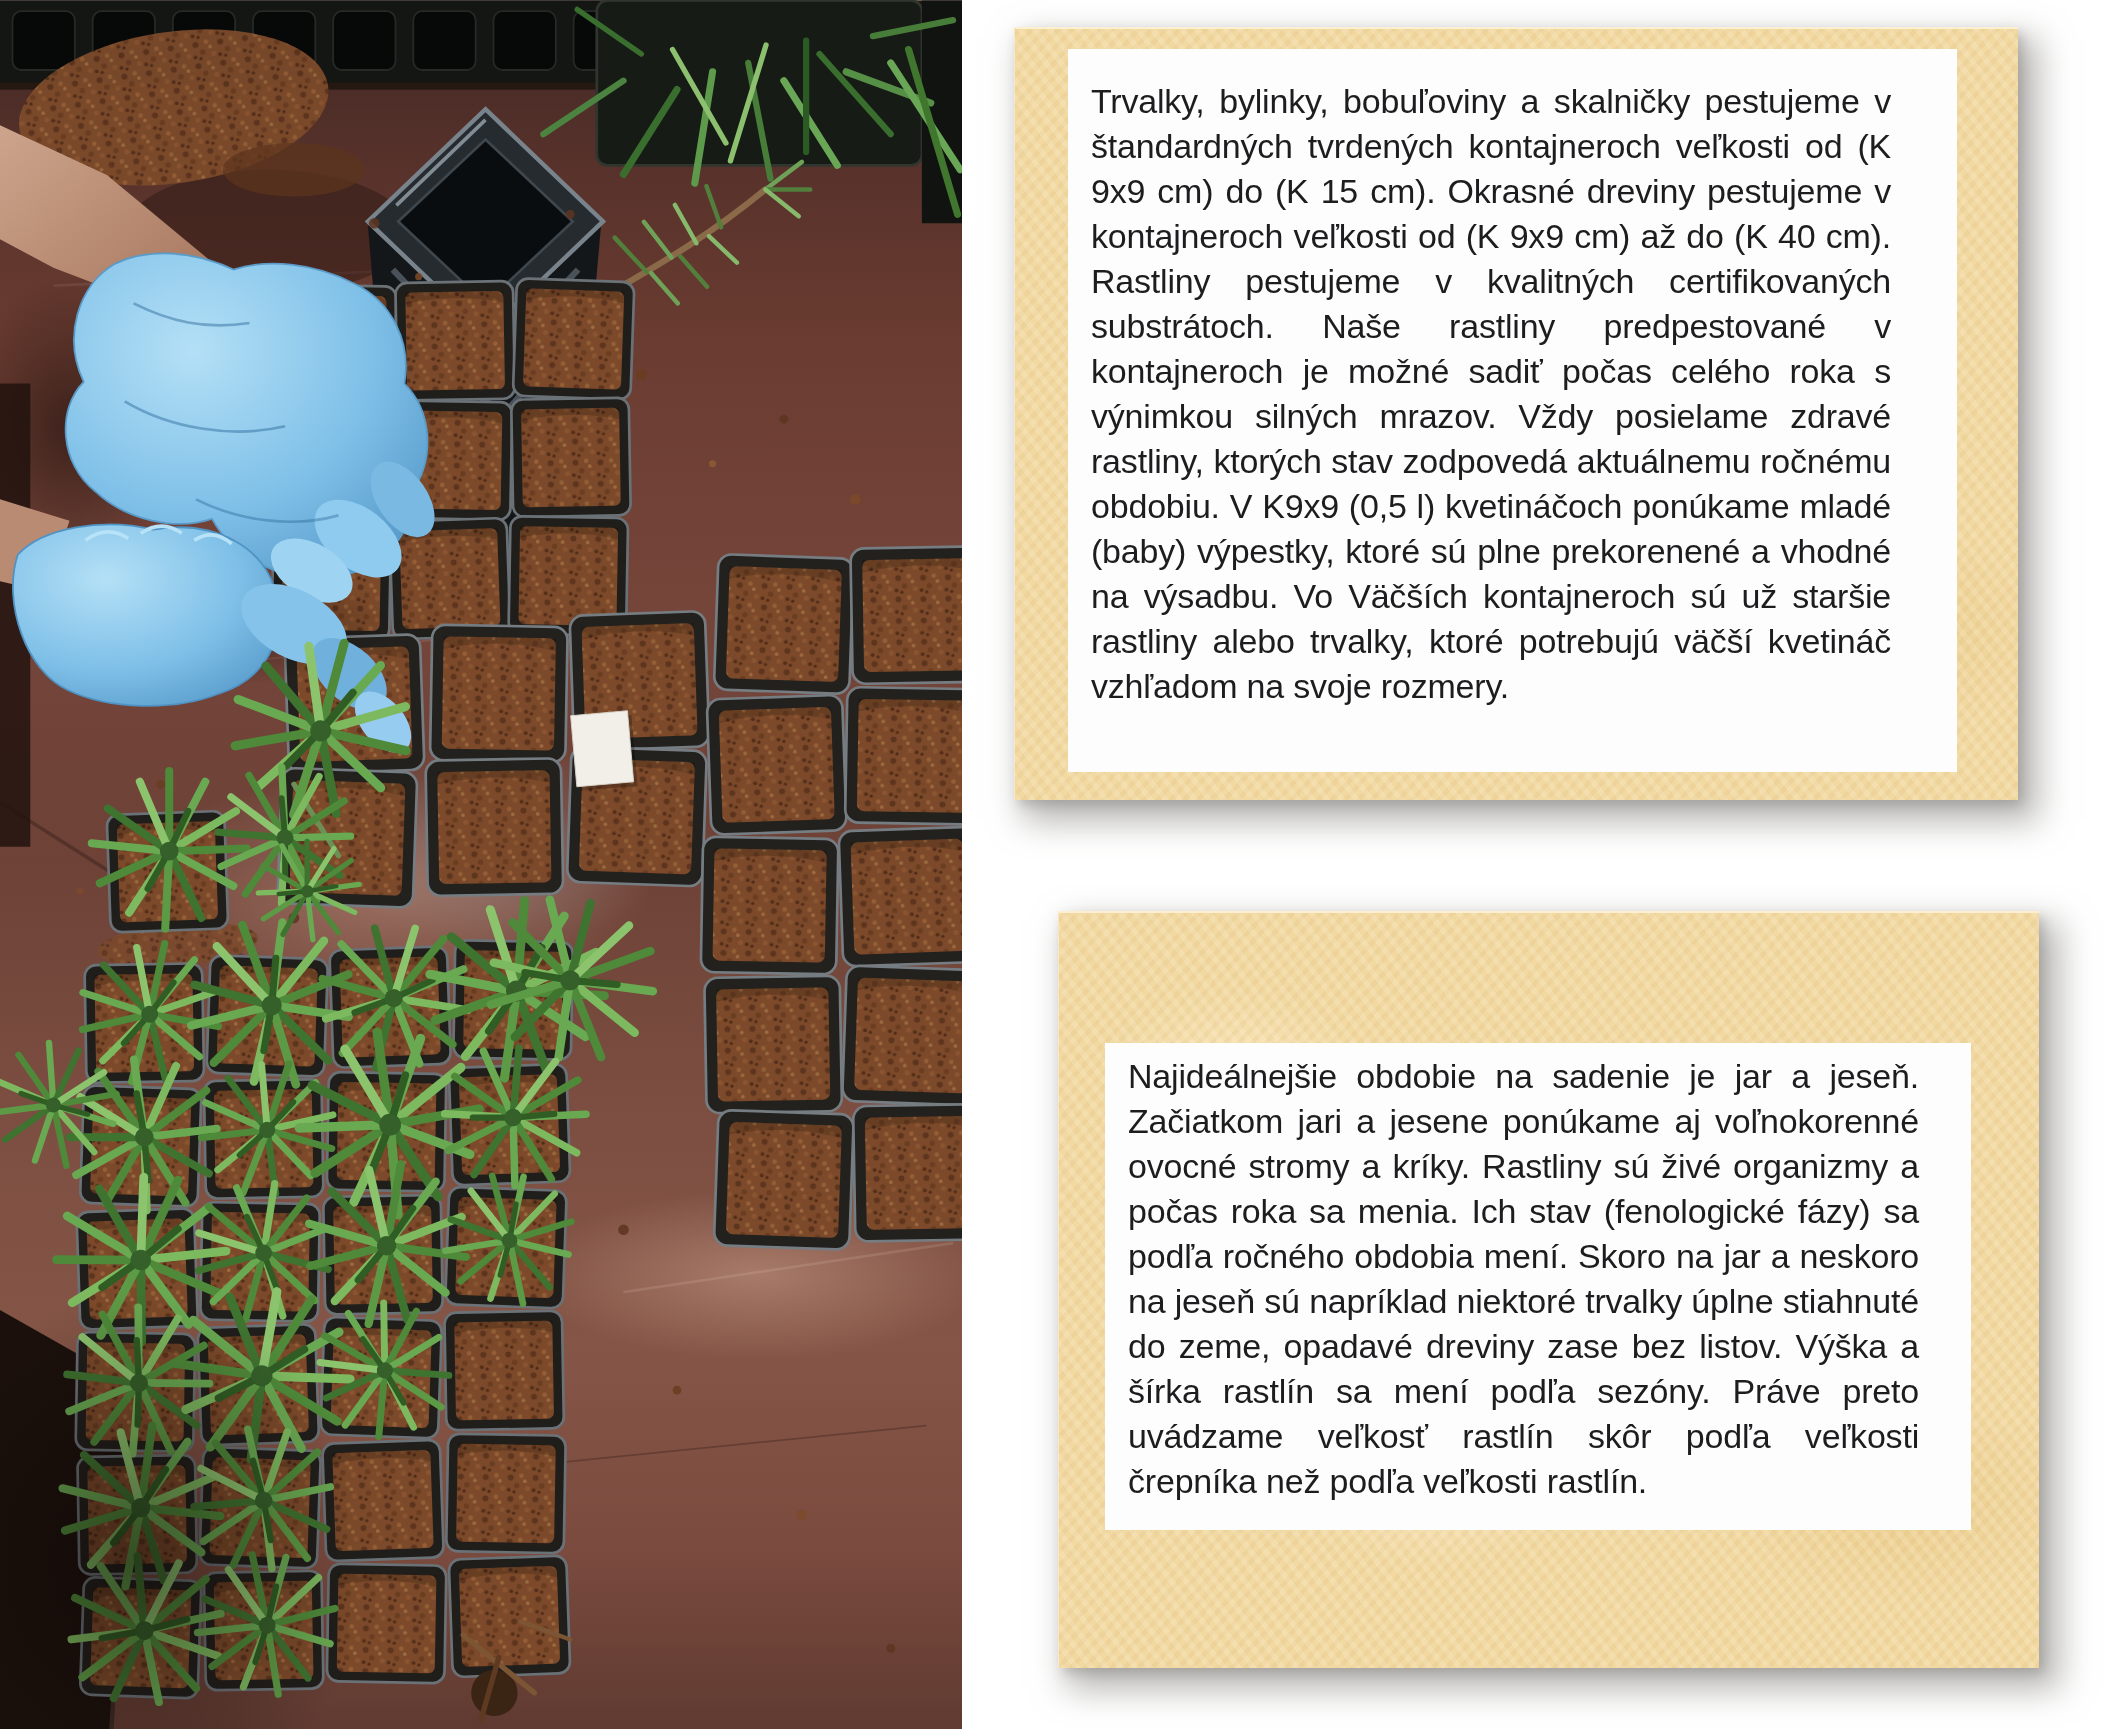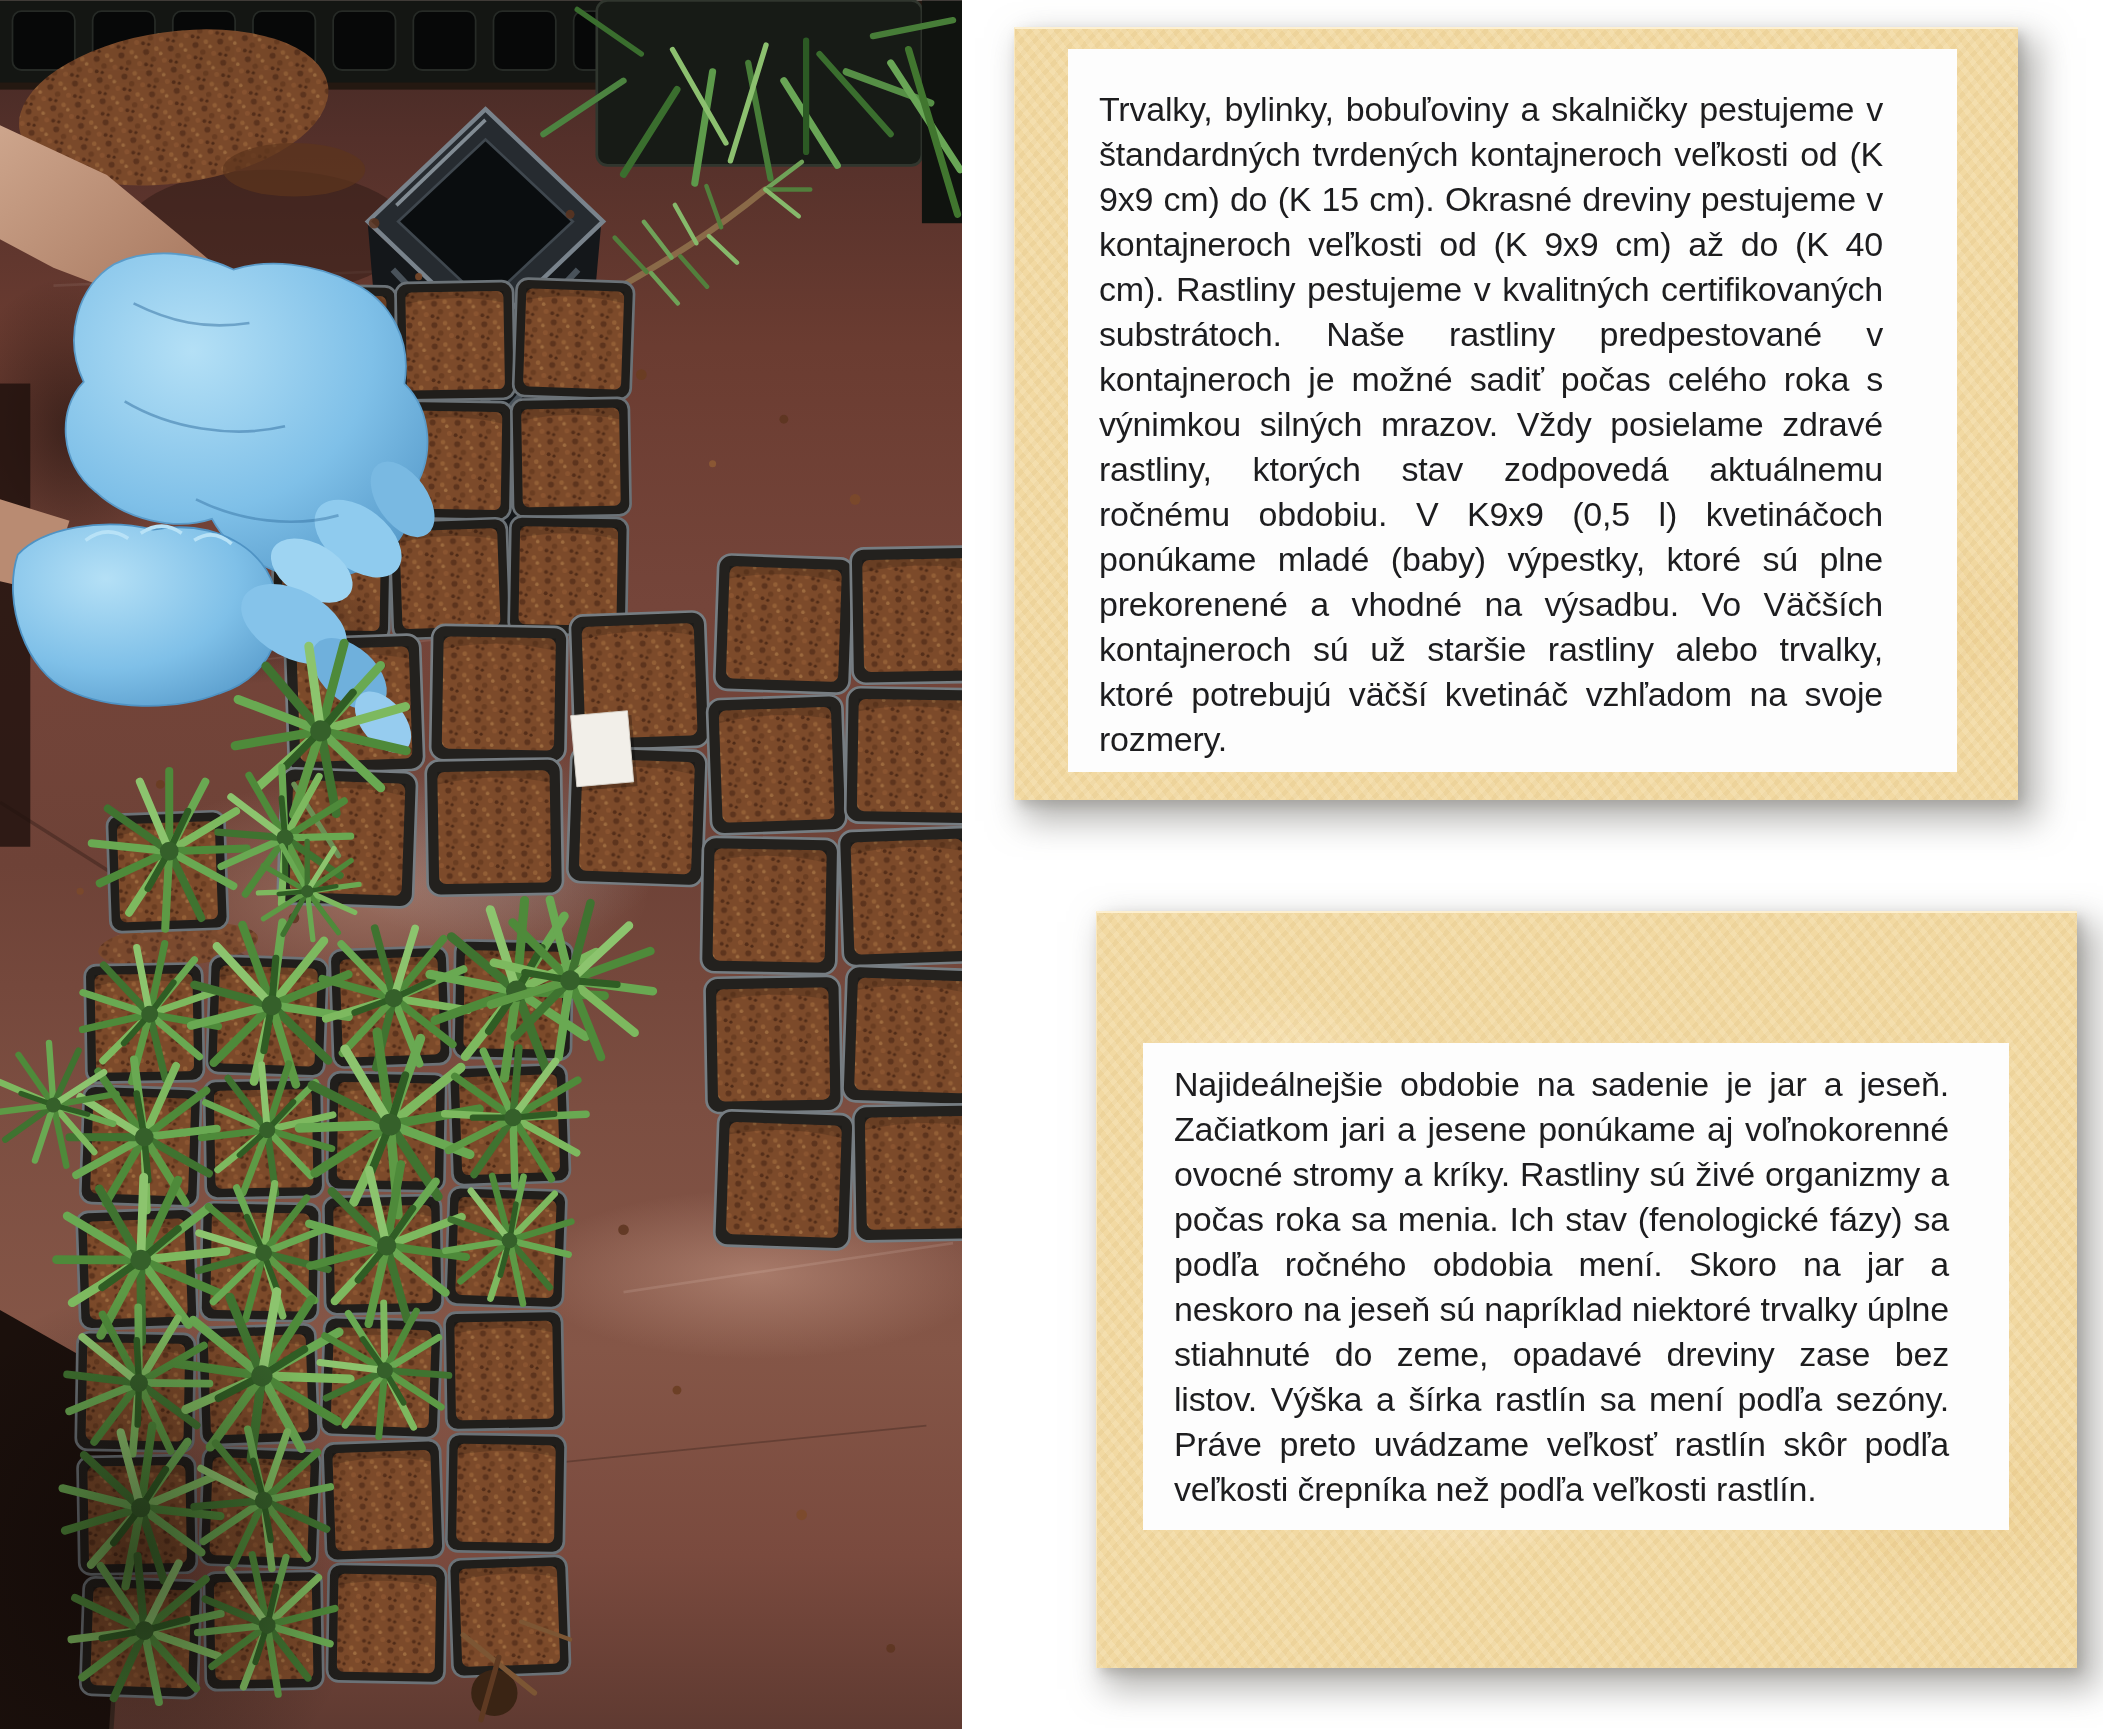--- a/index.html
+++ b/index.html
@@ -24,24 +24,24 @@
     border-top:2.7px solid rgba(255,243,214,.9);
     border-left:1.8px solid rgba(252,236,198,.8);
     box-shadow:14.3px 16px 32px 5.3px rgba(121,118,113,.55), 4.5px 6.2px 10.7px rgba(121,118,113,.35);
     box-sizing:border-box;
   }
   .panel .inner{
     position:absolute;background:#fdfdfd;box-sizing:border-box;
   }
   #panel-containers{left:1014px;top:27px;width:1004px;height:773px;}
   #panel-containers .inner{left:53px;top:19.6px;width:889px;height:723px;padding:30px 66px 0 23px;}
-  #panel-seasons{left:1096px;top:911px;width:981px;height:757px;}
+  #panel-seasons{left:1058px;top:911px;width:981px;height:757px;}
   #panel-seasons .inner{left:46px;top:130px;width:866px;height:487px;padding:10.7px 52px 0 23px;}
   .panel p{
-    margin:8px;font-size:34px;line-height:45px;color:#1d1d1f;
+    margin:0;font-size:34px;line-height:45px;color:#1d1d1f;
     text-align:justify;letter-spacing:-0.2px;
   }
 </style>
 </head>
 <body>
 
 <figure class="photo" role="img" aria-label="Gardener's hands in light-blue nitrile gloves planting small green conifer cuttings into square plastic pots filled with brown soil, arranged on a dark red-brown wooden potting table with black seed trays and a stack of empty black pots">
   <svg viewBox="0 0 1080 1941" xmlns="http://www.w3.org/2000/svg">
     <defs>
       <linearGradient id="woodG" x1="0" y1="0" x2="0" y2="1">

